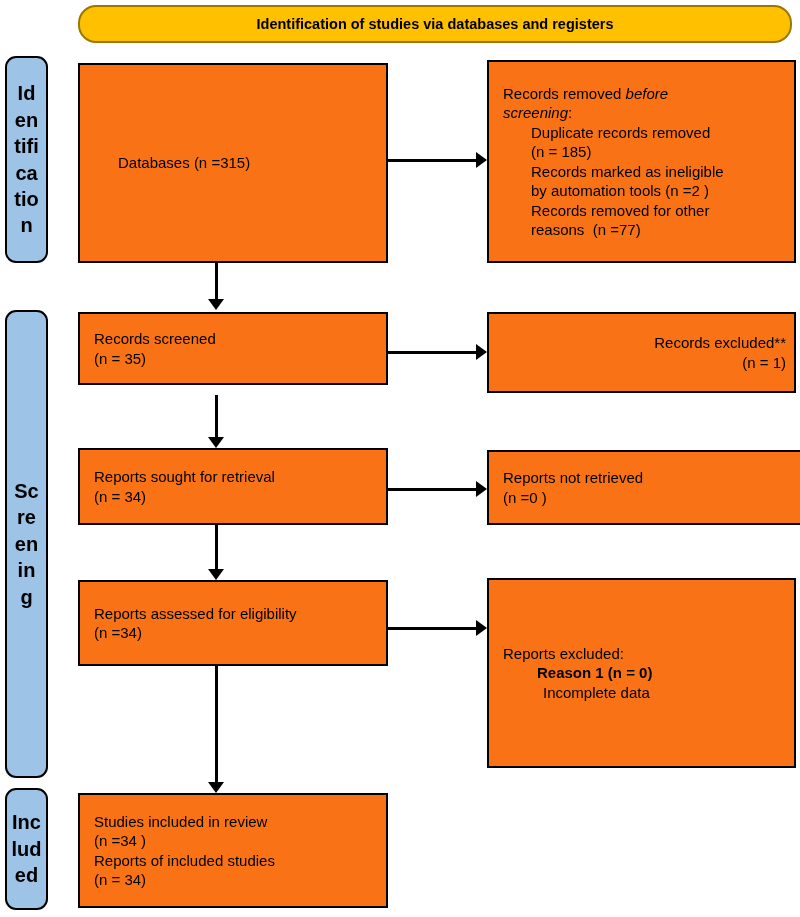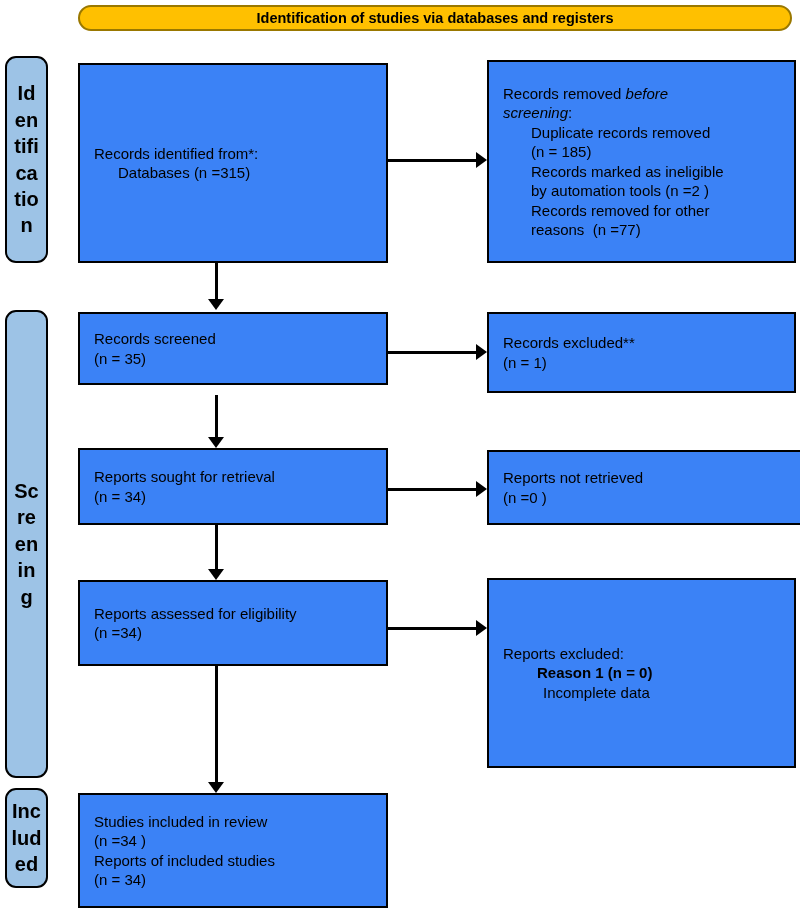--- a/index.html
+++ b/index.html
@@ -1,49 +1,49 @@
 <!DOCTYPE html>
 <html><head>
 <meta charset="utf-8">
 <style>
   html,body { margin:0; padding:0; background:#ffffff; }
   .canvas {
     position:relative; width:800px; height:917px; background:#ffffff;
     font-family:"Liberation Sans", sans-serif; color:#000;
   }
   .banner {
-    position:absolute; left:78px; top:5px; width:714px; height:26px;
+    position:absolute; left:78px; top:5px; width:714px; height:38px;
     background:#FFC000; border:2.5px solid #9a7800; border-radius:18px;
     display:flex; align-items:center; justify-content:center;
     font-weight:bold; font-size:14.5px; box-sizing:border-box;
   }
   .stage {
     position:absolute; left:5px; width:43px;
     background:#9DC3E6; border:2px solid #000; border-radius:11px;
     display:flex; align-items:center; justify-content:center;
     font-weight:bold; font-size:20px; text-align:center;
     white-space:pre-line; line-height:1.32; box-sizing:border-box;
   }
   .stage-identification { top:56px;  height:207px; }
   .stage-screening      { top:310px; height:468px; }
-  .stage-included       { top:788px; height:100px; }
+  .stage-included       { top:788px; height:122px; }
 
   .box {
-    position:absolute; background:#3b82f6; border:2px solid #000;
+    position:absolute; background:#f97316; border:2px solid #000;
     box-sizing:border-box; font-size:15px; line-height:1.3;
     display:flex; flex-direction:column; justify-content:center;
     padding:8px 8px 8px 14px; white-space:pre-wrap;
   }
   .box-identified    { left:78px;  top:63px;  width:310px; height:200px; }
   .box-screened      { left:78px;  top:312px; width:310px; height:73px;  }
   .box-sought        { left:78px;  top:448px; width:310px; height:77px;  }
   .box-assessed      { left:78px;  top:580px; width:310px; height:86px;  }
   .box-included      { left:78px;  top:793px; width:310px; height:115px; }
   .box-removed       { left:487px; top:60px;  width:309px; height:203px; }
-  .box-excluded      { left:487px; top:312px; width:309px; height:81px;  }
+  .box-excluded      { left:487px; top:312px; width:309px; height:81px;text-align:right;  }
   .box-notretrieved  { left:487px; top:450px; width:323px; height:75px;  }
   .box-repexcluded   { left:487px; top:578px; width:309px; height:190px; }
 
   .ind24 { margin-left:24px; }
   .ind28 { margin-left:28px; }
   .ind34 { margin-left:34px;font-weight:bold; }
   .ind40 { margin-left:40px; }
   .it    { font-style:italic; }
 
   .varrow { position:absolute; width:16px; }
@@ -82,21 +82,20 @@
   <div class="stage stage-screening">Sc
 re
 en
 in
 g</div>
   <div class="stage stage-included">Inc
 lud
 ed</div>
 
   <div class="box box-identified">
-    <div>Records identified from*:</div>
     <div class="ind24">Databases (n =315)</div>
   </div>
 
   <div class="box box-removed">
     <div><span>Records removed </span><span class="it">before
 screening</span><span>:</span></div>
     <div class="ind28">Duplicate records removed
 (n = 185)</div>
     <div class="ind28">Records marked as ineligible
 by automation tools (n =2 )</div>

